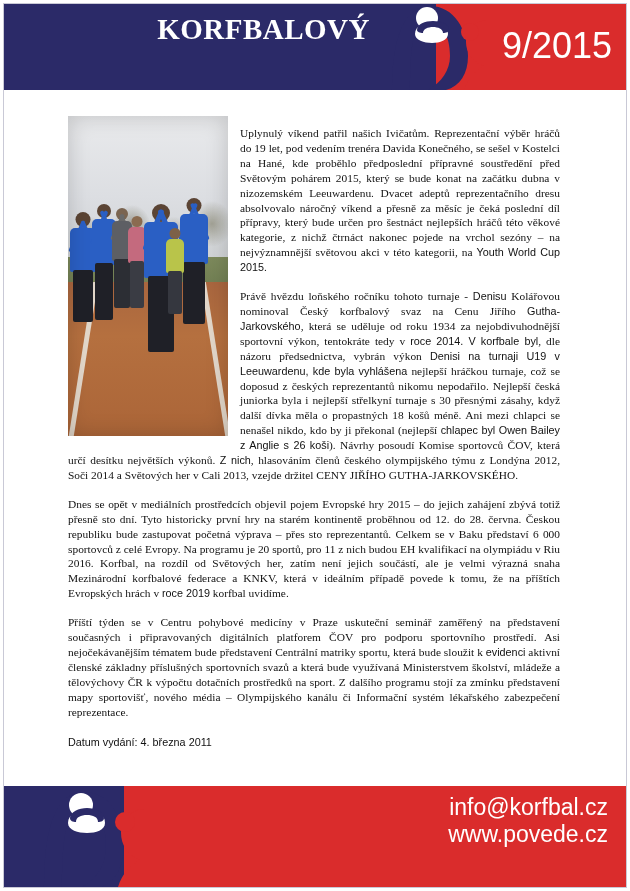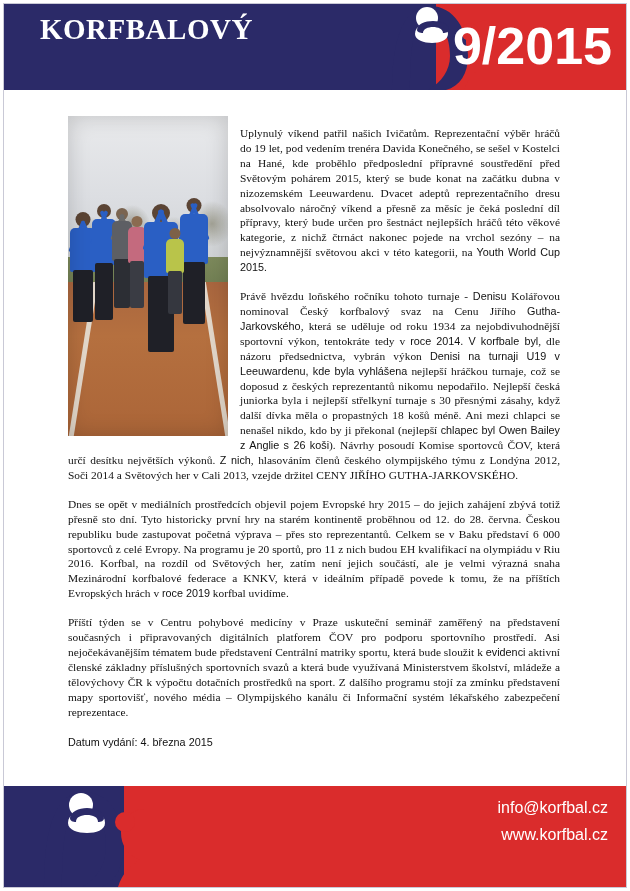--- a/index.html
+++ b/index.html
@@ -56,40 +56,40 @@
     width: 330px;
   }
   .title-line1 {
     font-family: "Liberation Serif", serif;
     font-weight: bold;
     font-size: 29px;
     letter-spacing: 0.5px;
     color: #ffffff;
     line-height: 38px;
     white-space: nowrap;
+    text-align: right;
   }
   .title-line2 {
     font-family: "Liberation Sans", sans-serif;
     font-weight: normal;
     font-size: 27px;
     letter-spacing: 0.6px;
     color: #ffffff;
     line-height: 34px;
     white-space: nowrap;
   }
   .issue-label {
     position: absolute;
     right: 14px;
     top: 14px;
     font-family: "Liberation Sans", sans-serif;
-    font-size: 52px;
+    font-size: 36px;
     color: #ffffff;
     line-height: 56px;
     white-space: nowrap;
-    font-weight: bold;
   }
   .header-logo {
     position: absolute;
     left: 368px;
     top: 0;
     width: 120px;
     height: 86px;
   }
   .footer-logo {
     position: absolute;
@@ -212,21 +212,21 @@
   }
   .footer-contact {
     position: absolute;
     right: 18px;
     top: 8px;
     text-align: right;
     font-family: "Liberation Sans", sans-serif;
     color: #ffffff;
   }
   .footer-contact .line {
-    font-size: 16px;
+    font-size: 23px;
     line-height: 27px;
     white-space: nowrap;
     margin-left: 33px;
   }
   .footer-note {
     position: absolute;
     left: 0;
     right: 10px;
     bottom: 6px;
     text-align: right;
@@ -332,38 +332,38 @@
     </div>
 
     <p class="para first"><span>Uplynulý víkend patřil našich Ivičatům. Reprezentační výběr hráčů do 19 let, pod vedením trenéra Davida Konečného, se sešel v Kostelci na Hané, kde proběhlo předposlední přípravné soustředění před Světovým pohárem 2015, který se bude konat na začátku dubna v nizozemském Leeuwardenu. Dvacet adeptů reprezentačního dresu absolvovalo náročný víkend a přesně za měsíc je čeká poslední díl přípravy, který bude určen pro šestnáct nejlepších hráčů této věkové kategorie, z nichž čtrnáct nakonec pojede na vrchol sezóny – na nejvýznamnější světovou akci v této kategorii, na </span><span class="sans">Youth World Cup 2015</span><span>.</span></p>
 
     <p class="para"><span>Právě hvězdu loňského ročníku tohoto turnaje - </span><span class="sans">Denisu</span><span> Kolářovou nominoval Český korfbalový svaz na Cenu Jiřího </span><span class="sans">Gutha-Jarkovského</span><span>, která se uděluje od roku 1934 za nejobdivuhodnější sportovní výkon, tentokráte tedy v </span><span class="sans">roce 2014. V korfbale byl</span><span>, dle názoru předsednictva, vybrán výkon </span><span class="sans">Denisi na turnaji U19 v Leeuwardenu, kde byla vyhlášena</span><span> nejlepší hráčkou turnaje, což se doposud z českých reprezentantů nikomu nepodařilo. Nejlepší česká juniorka byla i nejlepší střelkyní turnaje s 30 přesnými zásahy, když další dívka měla o propastných 18 košů méně. Ani mezi chlapci se nenašel nikdo, kdo by ji překonal (nejlepší </span><span class="sans">chlapec byl Owen Bailey z Anglie s 26 koši</span><span>). Návrhy posoudí Komise sportovců ČOV, která určí desítku největších výkonů.  </span><span class="sans">Z nich</span><span>, hlasováním členů českého olympijského týmu z Londýna 2012, Soči 2014 a Světových her v Cali 2013, vzejde držitel CENY JIŘÍHO GUTHA-JARKOVSKÉHO.</span></p>
 
     <p class="para"><span>Dnes se opět v mediálních prostředcích objevil pojem Evropské hry 2015 – do jejich zahájení zbývá totiž přesně sto dní. Tyto historicky první hry na starém kontinentě proběhnou od 12. do 28. června. Českou republiku bude zastupovat početná výprava – přes sto reprezentantů. Celkem se v Baku představí 6 000 sportovců z celé Evropy. Na programu je 20 sportů, pro 11 z nich budou EH kvalifikací na olympiádu v Riu 2016. Korfbal, na rozdíl od Světových her, zatím není jejich součástí, ale je velmi výrazná snaha Mezinárodní korfbalové federace a KNKV, která v ideálním případě povede k tomu, že na příštích Evropských hrách v </span><span class="sans">roce 2019</span><span> korfbal uvidíme.</span></p>
 
     <p class="para"><span>Příští týden se v Centru pohybové medicíny v Praze uskuteční seminář zaměřený na představení současných i připravovaných digitálních platforem ČOV pro podporu sportovního prostředí. Asi nejočekávanějším tématem bude představení Centrální matriky sportu, která bude sloužit k </span><span class="sans">evidenci</span><span> aktivní členské základny příslušných sportovních svazů a která bude využívaná Ministerstvem školství, mládeže a tělovýchovy ČR k výpočtu dotačních prostředků na sport. Z dalšího programu stojí za zmínku představení mapy sportovišť, nového média – Olympijského kanálu či Informační systém lékařského zabezpečení reprezentace.</span></p>
 
-    <p class="datum">Datum vydání: 4. března 2015</p>
+    <p class="datum">Datum vydání: 4. března 2011</p>
   </div>
 
   <div class="footer">
     <div class="footer-blue"></div>
 
     <svg class="footer-logo" viewBox="0 0 120 101">
       <path d="M18 101 C18 36 32 6 58 6 C84 6 98 32 98 60 C98 80 90 94 76 101 L56 101
                C72 92 80 78 80 60 C80 38 72 22 57 22 C42 22 36 44 36 101 Z" fill="#2b2a68"></path>
       <circle cx="55" cy="19" r="12" fill="#ffffff"></circle>
       <path d="M42 37 C42 28 52 24 61 24 C70 24 79 28 79 37 C79 44 70 47 61 47 C52 47 42 44 42 37 Z" fill="#ffffff"></path>
       <path d="M44 32 C44 26 53 22 61 22 C69 22 78 26 78 32 C78 35 75 36 72 36
                C72 31 67 29 61 29 C55 29 50 31 50 36 C47 36 44 35 44 32 Z" fill="#2b2a68"></path>
       <path d="M120 6 L120 101 L92 101 C96 87 106 78 114 74 C101 69 95 58 95 47
                C95 34 106 23 118 23 C119 23 120 23 120 23 Z" fill="#da2c2c"></path>
       <circle cx="99" cy="36" r="10" fill="#da2c2c"></circle>
     </svg>
 
     <div class="footer-contact">
       <div class="line">info@korfbal.cz</div>
-      <div class="line">www.korfbal.cz</div>
+      <div class="line">www.povede.cz</div>
     </div>
 
   </div>
 
 </div>
 
 </body></html>

